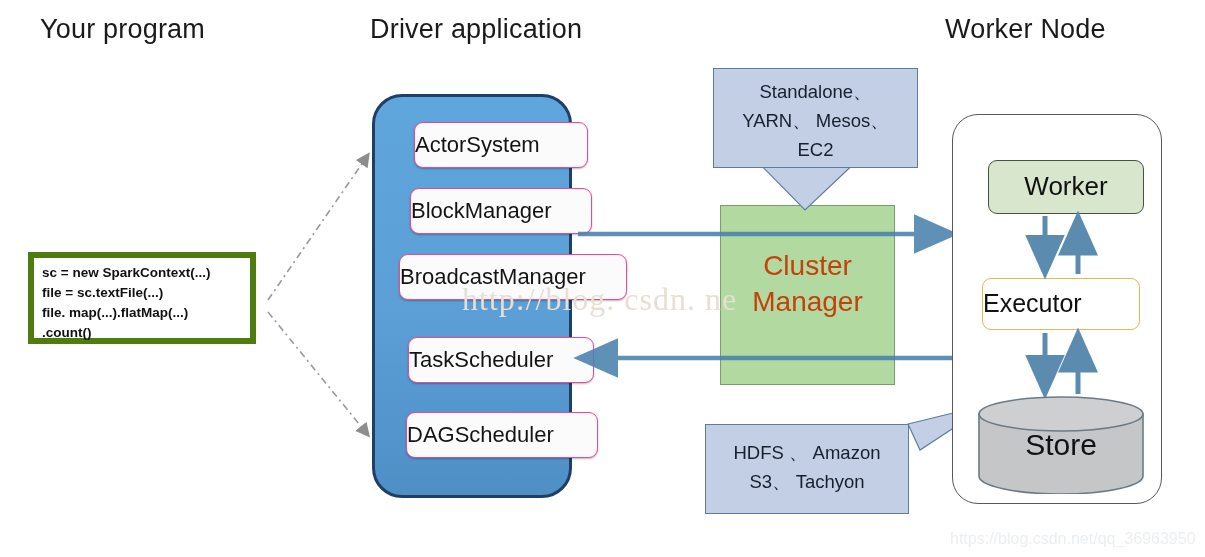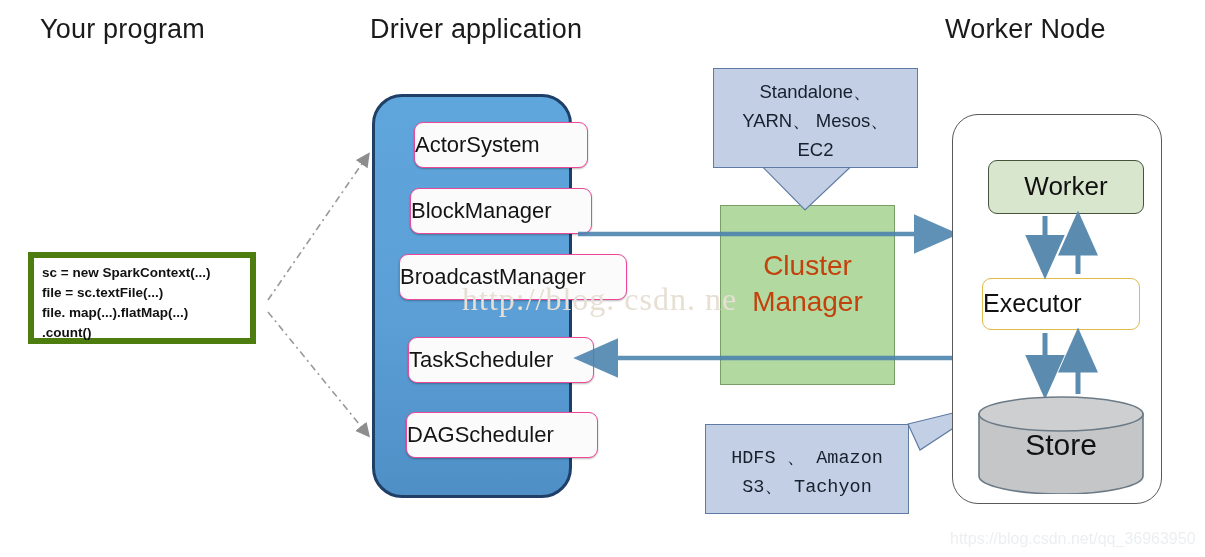--- a/index.html
+++ b/index.html
@@ -121,22 +121,21 @@
     top: 68px;
     width: 205px;
     height: 100px;
     padding-top: 8px;
   }
   #callout-bottom {
     left: 705px;
     top: 424px;
     width: 204px;
     height: 90px;
-    padding-top: 19px;
-    font-family: Liberation Mono, monospace;
+    padding-top: 13px;
   }
 
   
   #worker-panel {
     left: 952px;
     top: 114px;
     width: 210px;
     height: 390px;
     border: 1.5px solid #595959;
     border-radius: 26px;

